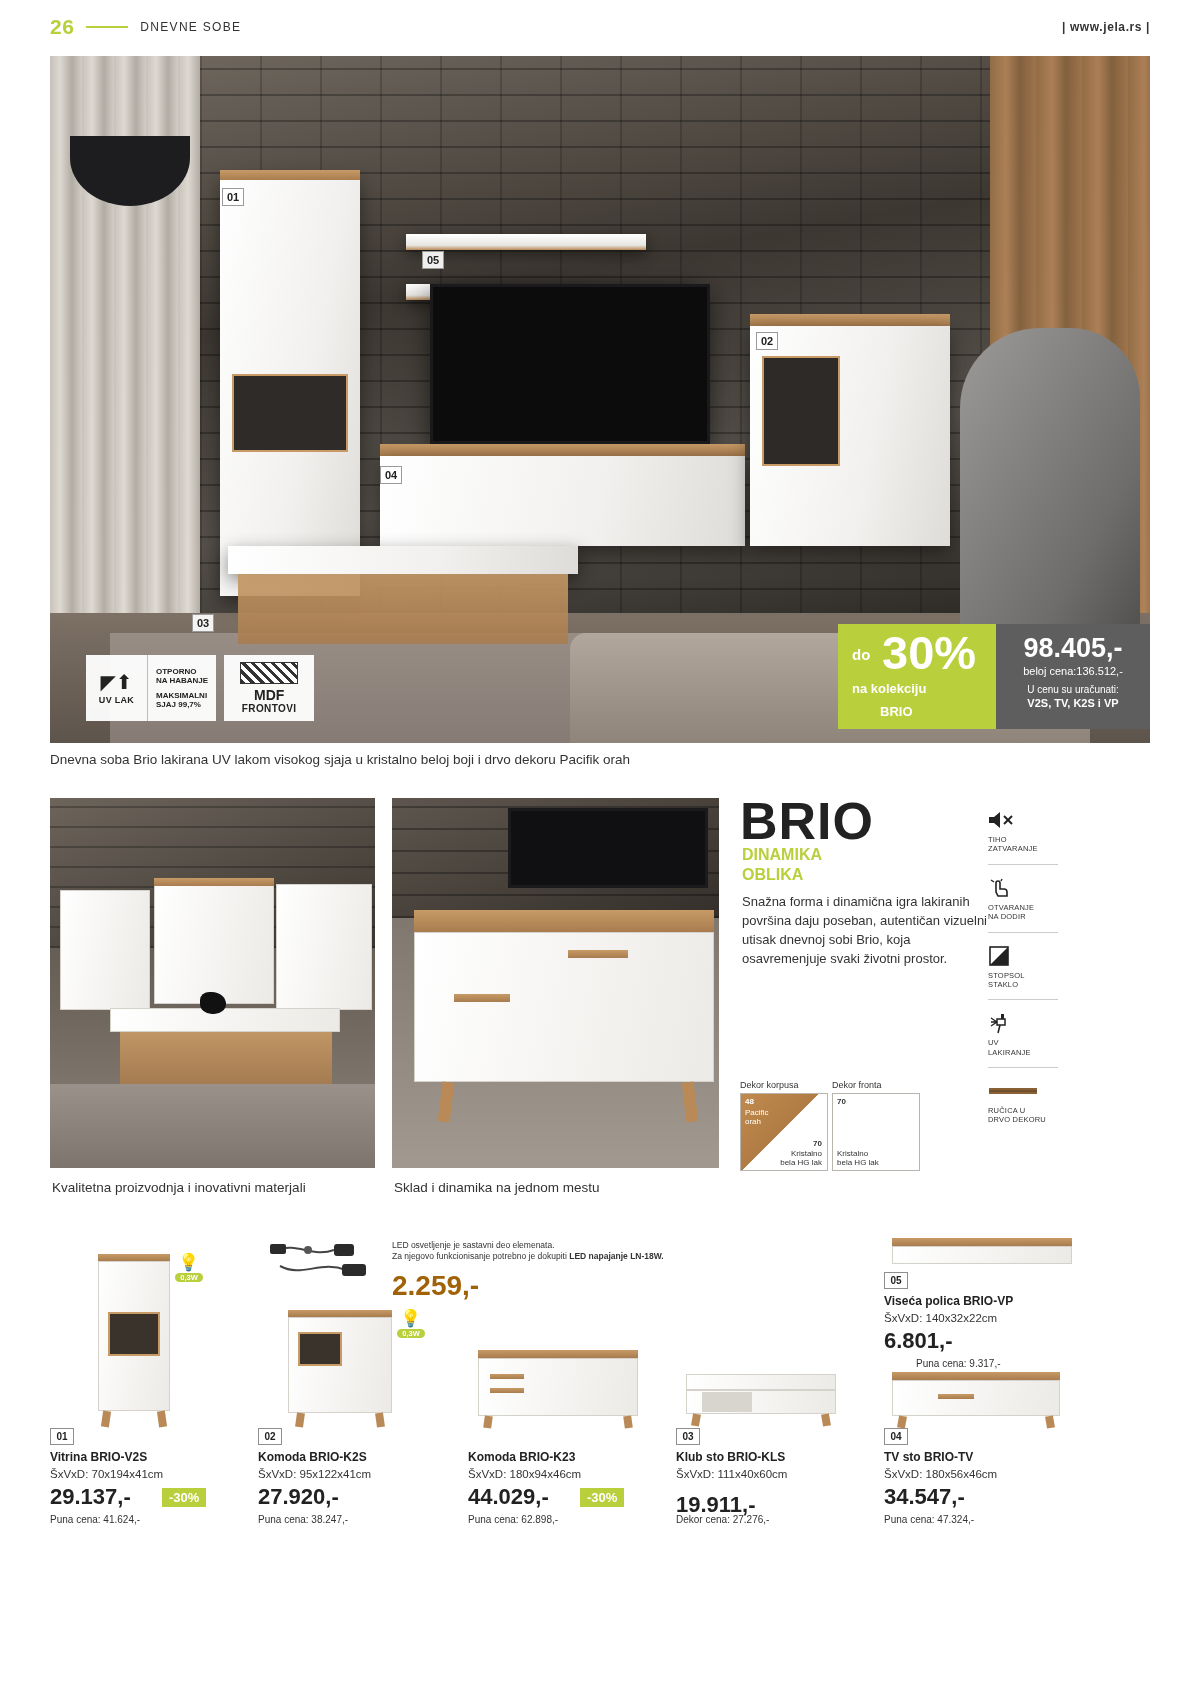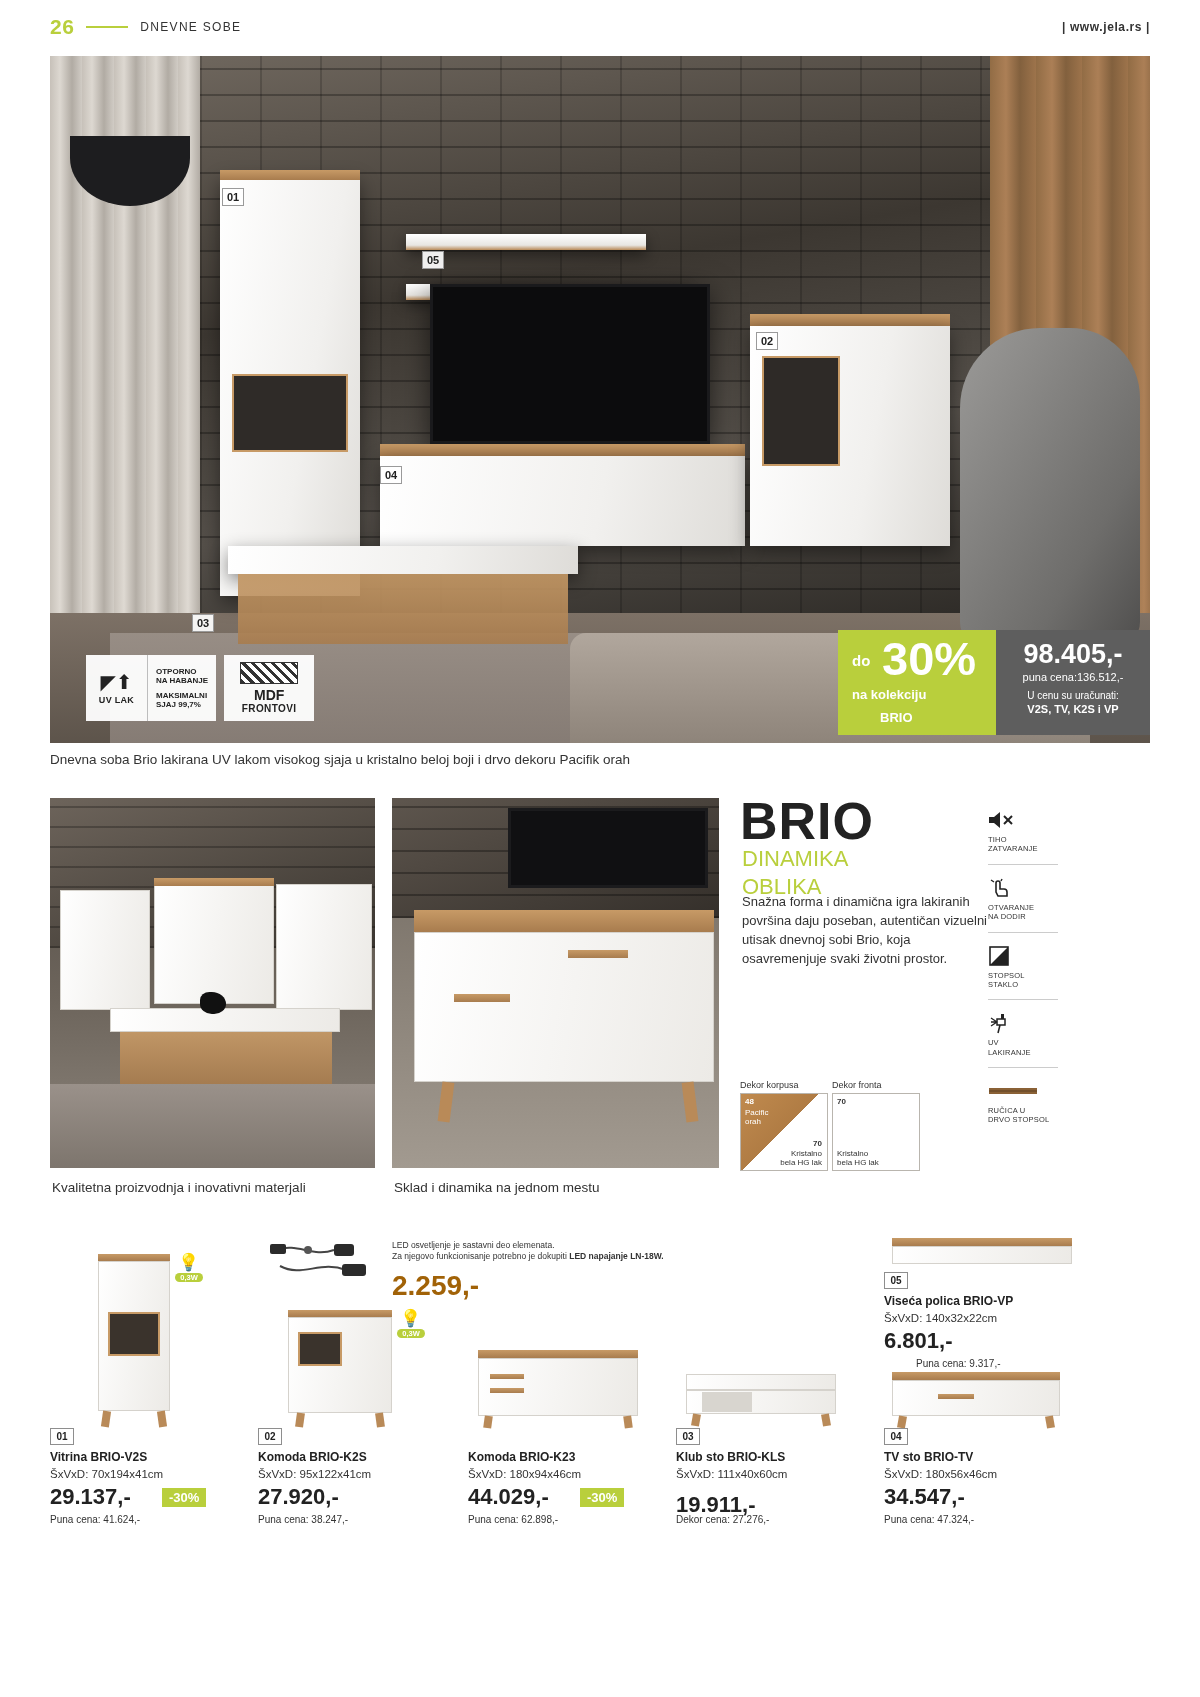--- a/index.html
+++ b/index.html
@@ -179,21 +179,21 @@
     width: 58px; height: 22px;
     background: repeating-linear-gradient(45deg, #333 0 3px, #fff 3px 7px);
     border: 1px solid #333;
   }
   .badge-mdf .mdf-t1 { font-size: 14px; font-weight: bold; margin-top: 3px; }
   .badge-mdf .mdf-t2 { font-size: 10px; font-weight: bold; letter-spacing: .4px; }
 
   
   .price-panel {
     position: absolute;
-    right: 0; bottom: 8px;
+    right: 0; bottom: 14px;
     display: flex;
     height: 105px;
     margin-top: 40px;
   }
   .promo-green {
     background: #b9cf3c;
     width: 158px;
     color: #fff;
     padding: 8px 12px 8px 12px;
     position: relative;
@@ -255,21 +255,21 @@
     font-size: 13.5px; color: #333;
   }
 
   .brio-title {
     position: absolute; top: 795px; left: 740px;
     font-size: 52px; font-weight: bold; letter-spacing: 1px; color: #222;
     line-height: 1;
   }
   .brio-sub {
     position: absolute; top: 845px; left: 742px;
-    font-size: 22px; color: #b9cf3c; font-weight: normal; line-height: 1.25;
+    font-size: 16px; color: #b9cf3c; font-weight: bold; line-height: 1.25;
   }
   .brio-text {
     position: absolute; top: 893px; left: 742px; width: 248px;
     font-size: 13px; line-height: 1.45; color: #333;
   }
 
   .feature-list {
     position: absolute; top: 805px; left: 988px; width: 70px;
   }
   .feature {
@@ -428,21 +428,21 @@
 
   <div class="price-panel">
     <div class="promo-green">
       <span class="promo-do">do</span>
       <span class="promo-30">30%</span>
       <span class="promo-sub">na kolekciju</span>
       <span class="promo-brio">BRIO</span>
     </div>
     <div class="price-gray">
       <div class="price-main">98.405,-</div>
-      <div class="price-old">puna cena:136.512,-</div>
+      <div class="price-old">beloj cena:136.512,-</div>
       <div class="price-incl">U cenu su uračunati:</div>
       <div class="price-items">V2S, TV, K2S i VP</div>
     </div>
   </div>
 </div>
 
 <div class="hero-caption">Dnevna soba Brio lakirana UV lakom visokog sjaja u kristalno beloj boji i drvo dekoru Pacifik orah</div>
 
 <div class="mid-photo1">
   <div style="position:absolute;inset:0;background:linear-gradient(180deg,#514a43 0%,#6d655c 55%,#8d857c 100%);"></div>
@@ -534,21 +534,21 @@
   </div>
   <div class="feature">
     <div class="f-icon">
       <svg width="50" height="14" viewBox="0 0 50 14" aria-hidden="true">
         <rect x="1" y="4" width="48" height="6" fill="#8a6136"></rect>
         <path d="M1 7 h48" stroke="#5c4022" stroke-width="1"></path>
       </svg>
     </div>
     <div class="f-label">
       <div>RUČICA U</div>
-      <div>DRVO STOPSOL</div>
+      <div>DRVO DEKORU</div>
     </div>
   </div>
 </div>
 
 <div class="decor-group">
   <div class="decor-col" style="left:0; top:0;">
     <div class="decor-head">Dekor korpusa</div>
     <div class="decor-swatch sw-wood">
       <span class="sw-code-tl">48</span>
       <span class="sw-name-tl">

